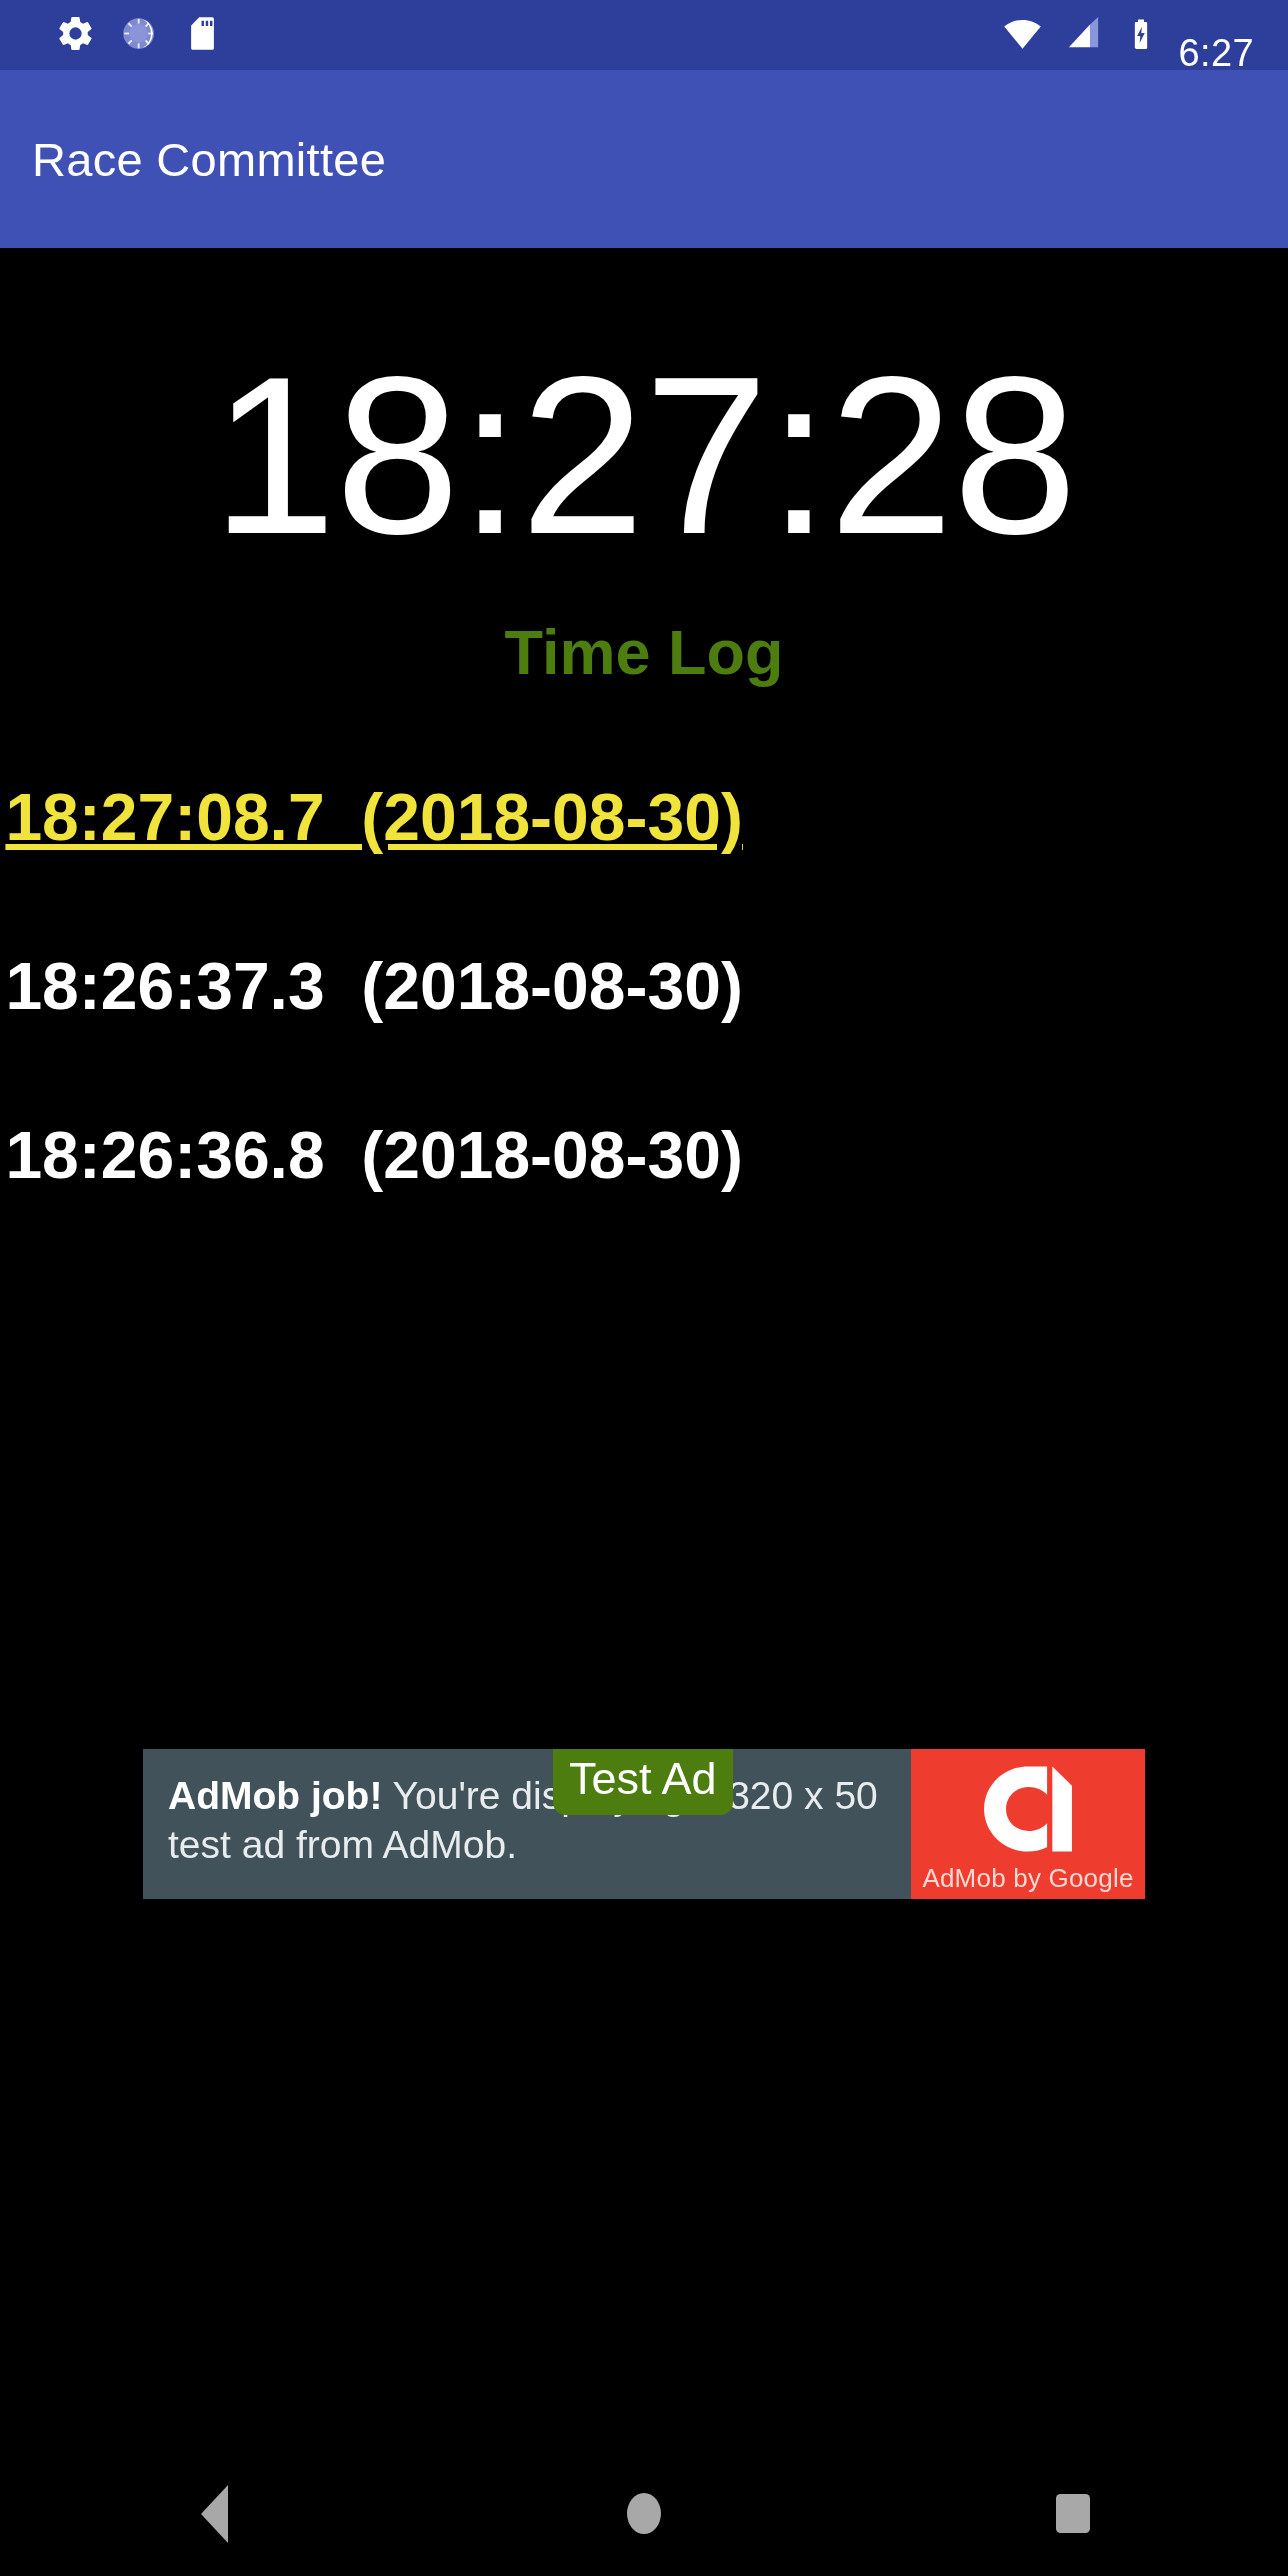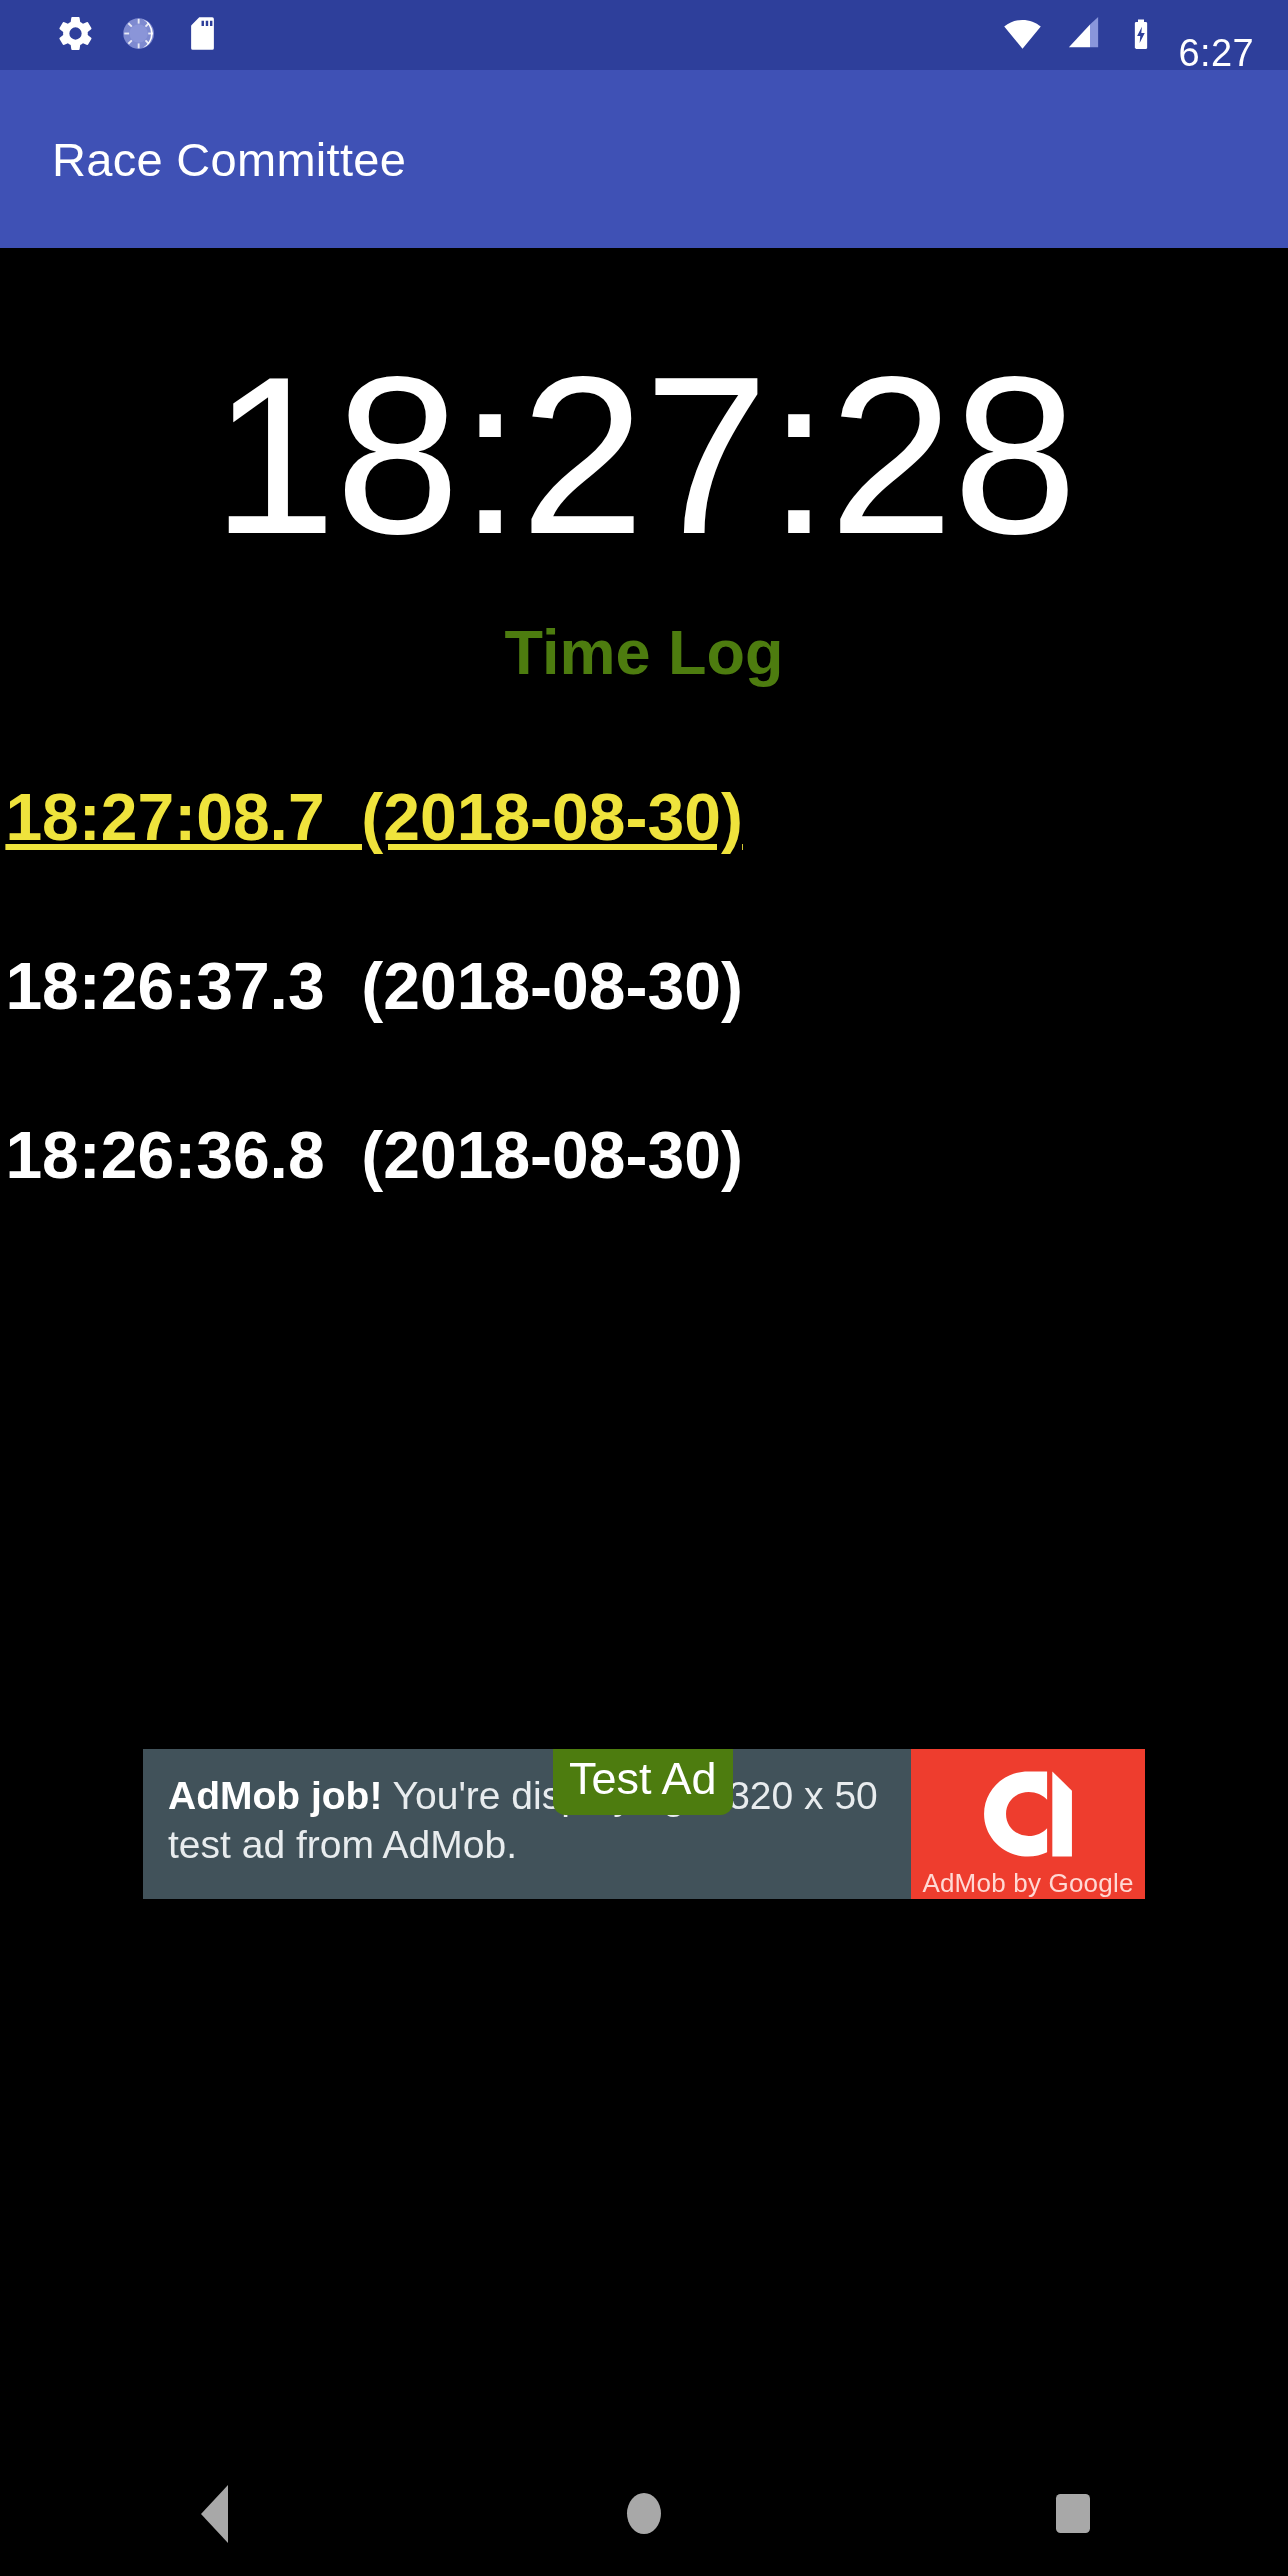--- a/index.html
+++ b/index.html
@@ -21,21 +21,21 @@
   .sb-right{ margin-left:auto; display:flex; align-items:center; gap:19.7px; padding-right:34px; }
   .sb-clock{ color:#fff; font-size:38px; letter-spacing:0.4px;margin-top:37px; }
 
   
   .app-bar{
     position:absolute; top:70px; left:0; width:1288px; height:178px;
     background:#3F51B5;
     display:flex; align-items:center;
   }
   .app-title{
-    color:#fff; font-size:47px; padding-left:52px; letter-spacing:0.3px;
+    color:#fff; font-size:47px; padding-left:32px; letter-spacing:0.3px;
   }
   .appbar-actions{ margin-left:auto; display:flex; align-items:center; padding-right:27px; }
   .night-action{
     color:#fff; font-size:33px; letter-spacing:1.4px;
     padding:14.3px 19.7px; cursor:pointer;
   }
   .overflow-btn{
     width:86px; height:86px; display:flex; flex-direction:column;
     align-items:center; justify-content:center; gap:8px; cursor:pointer;
   }
@@ -76,21 +76,21 @@
   }
   .ad-copy{
     flex:1; padding:21.5px 23px 0 25px;
     color:#E8ECEE; font-size:39px; line-height:1.28;
     font-weight:300;
   }
   .ad-copy b{ font-weight:bold; color:#FFFFFF; }
   .ad-logo{
     width:234px; background:#EE3D2E;
     display:flex; flex-direction:column;
-    align-items:center; justify-content:flex-end;
+    align-items:center; justify-content:center;
     padding-top:9px;
   }
   .admob-glyph{ width:114px; height:98px; }
   .admob-caption{
     color:#FFD9D4; font-size:26px; margin-top:1.8px; letter-spacing:0.2px;
   }
   .test-ad-badge{
     position:absolute; left:410px; top:0;
     background:#4d7c0f; color:#fff;
     font-size:45px; padding:5.4px 16px 10.7px 16px;

